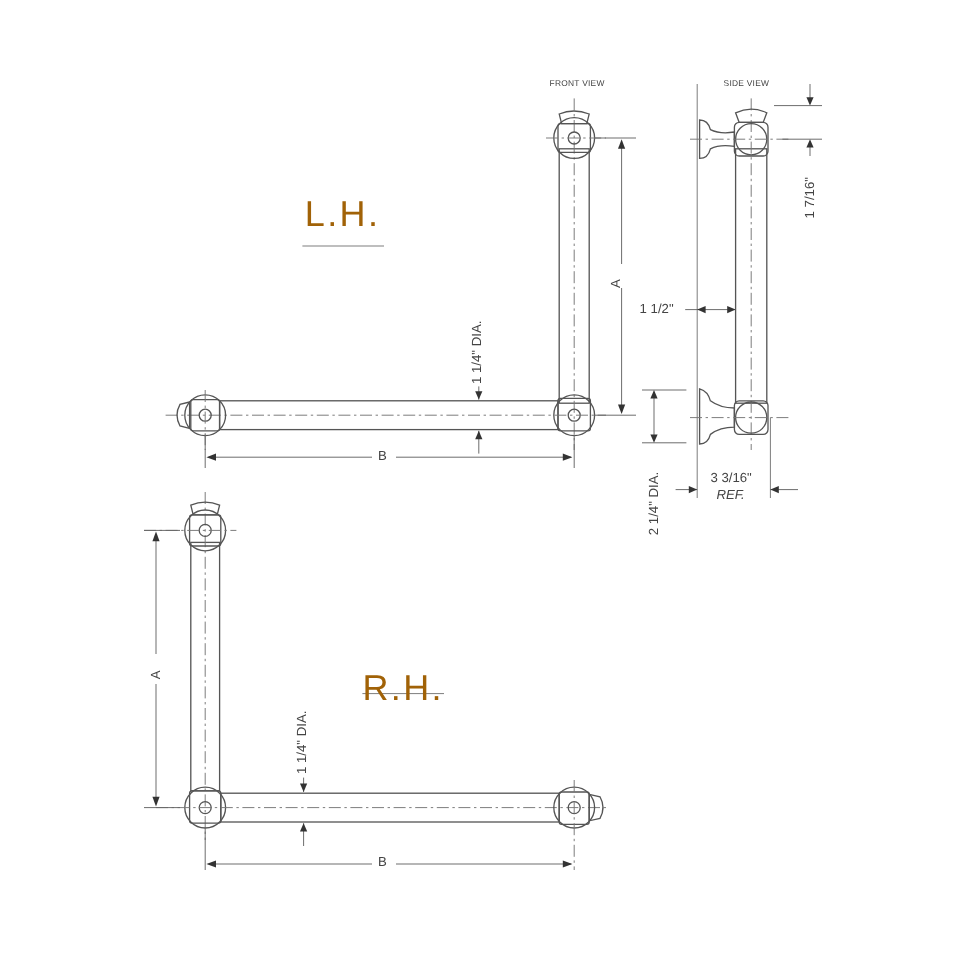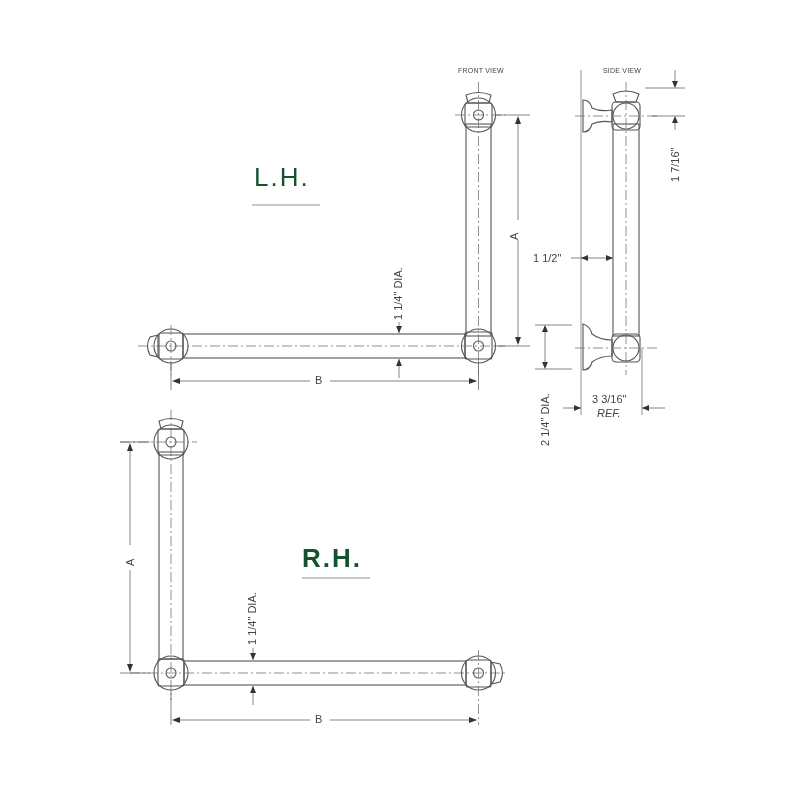--- a/index.html
+++ b/index.html
@@ -6,21 +6,21 @@
   body { width: 800px; height: 800px; position: relative; overflow: hidden; font-family: "Liberation Sans", sans-serif; }
   #drawing { position: absolute; left: 0; top: 0; }
   .ln { stroke: #555; stroke-width: 1.1; fill: none; }
   .thin { stroke: #777; stroke-width: 0.8; fill: none; }
   .ctr { stroke: #777; stroke-width: 0.8; fill: none; stroke-dasharray: 10 3 2 3; }
   .dim { stroke: #666; stroke-width: 0.8; fill: none; }
   .arr { fill: #333; stroke: none; }
   .lbl { position: absolute; color: #444; white-space: nowrap; }
   .small { font-size: 7px; letter-spacing: 0.2px; }
   .dimtxt { font-size: 11px; }
-  .big { font-size: 26px; font-weight: 300; color: #14532d; letter-spacing: 2px; }
+  .big { font-size: 30px; font-weight: 300; color: #a16207; letter-spacing: 2px; }
   .vert { transform-origin: left top; transform: rotate(-90deg); }
 </style>
 </head>
 <body>
 
 <svg id="drawing" width="800" height="800" viewBox="0 0 800 800" xmlns="http://www.w3.org/2000/svg">
   <defs>
     <g id="flange-front">
       <path class="ln" d="M-7,-16 A18,18 0 1,0 7,-16"></path>
       <path class="ln" d="M-7,16 A18,18 0 0,1 -14,-10"></path>
@@ -167,16 +167,16 @@
 <span class="lbl dimtxt vert" style="left:508px; top:240px;">A</span>
 <span class="lbl dimtxt" style="left:315px; top:374px;">B</span>
 <span class="lbl dimtxt vert" style="left:392px; top:320px;">1 1/4" DIA.</span>
 
 <span class="lbl dimtxt vert" style="left:669px; top:182px;">1 7/16"</span>
 <span class="lbl dimtxt" style="left:533px; top:252px;">1 1/2"</span>
 <span class="lbl dimtxt vert" style="left:539px; top:446px;">2 1/4" DIA.</span>
 <span class="lbl dimtxt" style="left:592px; top:393px;">3 3/16"</span>
 <span class="lbl dimtxt" style="left:597px; top:407px;font-style:italic;">REF.</span>
 
-<span class="lbl big" style="left:302px; top:543px;font-weight:bold;">R.H.</span>
+<span class="lbl big" style="left:302px; top:557px;">R.H.</span>
 <span class="lbl dimtxt vert" style="left:124px; top:566px;">A</span>
 <span class="lbl dimtxt" style="left:315px; top:713px;">B</span>
 <span class="lbl dimtxt vert" style="left:246px; top:645px;">1 1/4" DIA.</span>
 
 </body></html>

